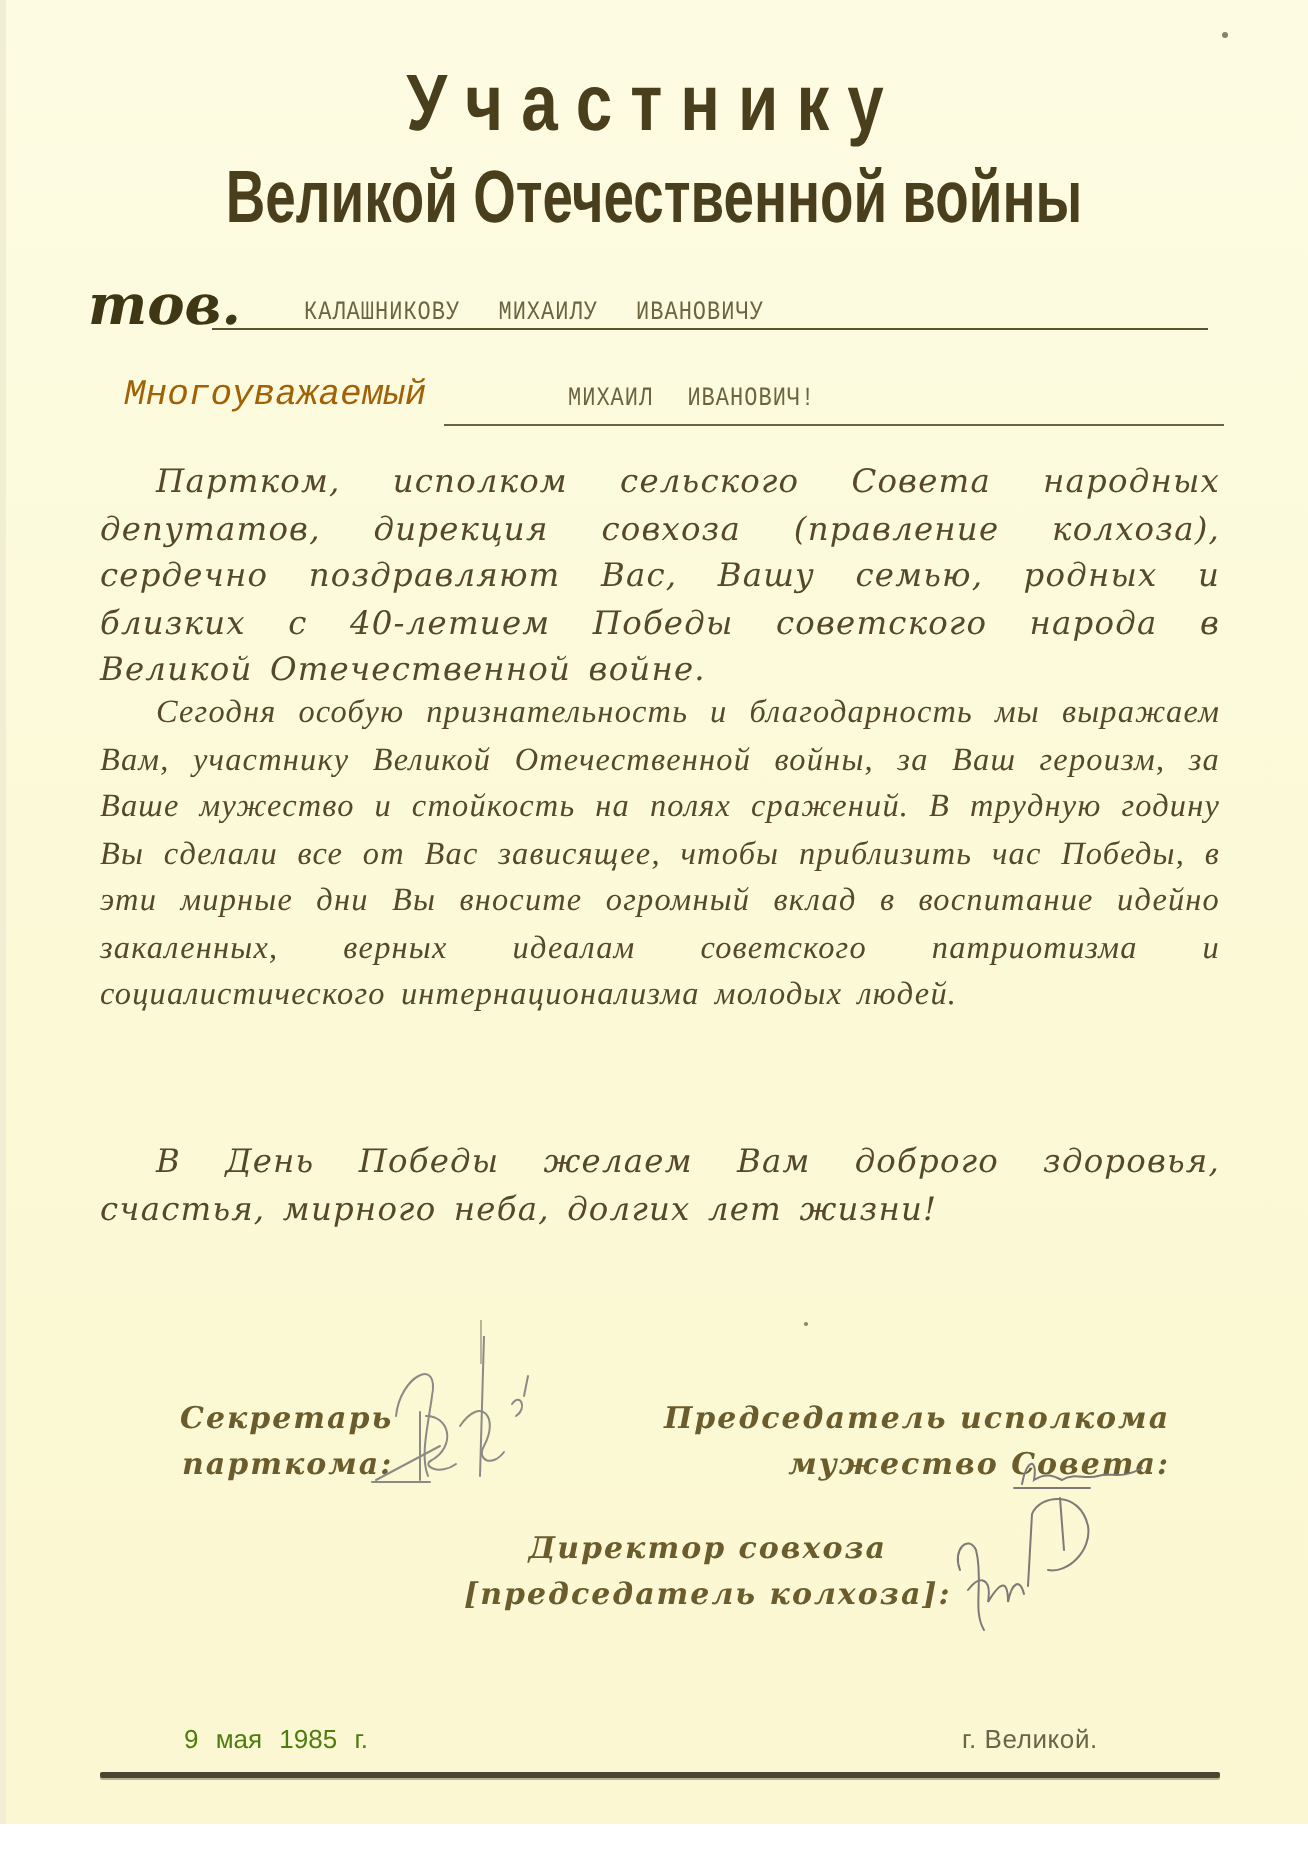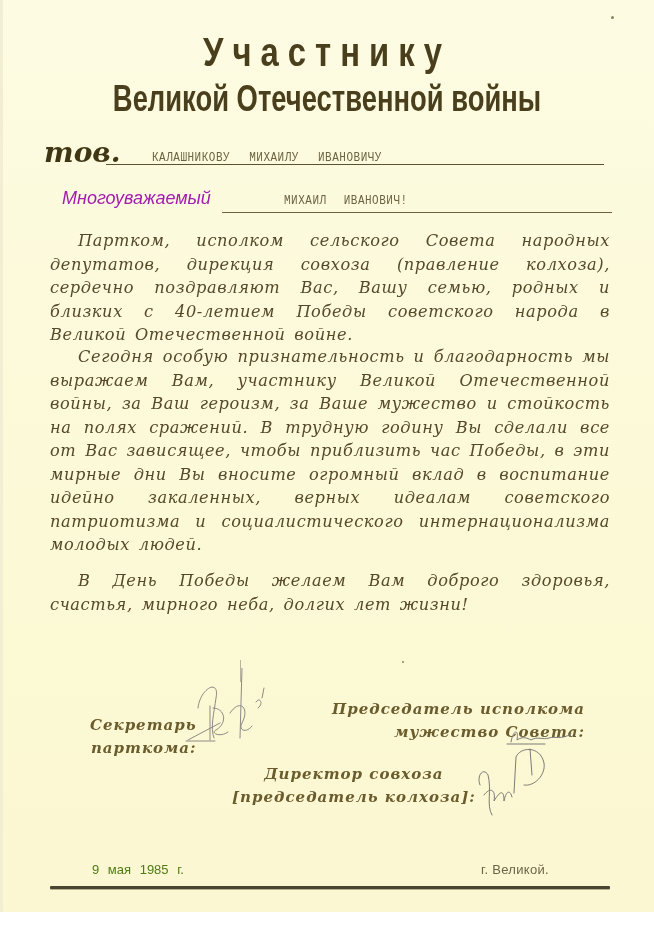--- a/index.html
+++ b/index.html
@@ -29,39 +29,39 @@
     font-weight: bold; font-size: 28px; color: #3f3614;
   }
   .tov-line { position: absolute; left: 62px; right: 0; top: 28px; border-bottom: 1px solid #5b5230; }
   .typed {
     font-family: "Liberation Mono", monospace; font-size: 11px; color: #6c6440;
     letter-spacing: 0.5px; transform: scaleY(1.2);
   }
   .tov-name { position: absolute; left: 108px; top: 15px; word-spacing: 12px; white-space: nowrap; }
   .greet-row { position: absolute; left: 62px; top: 188px; width: 550px; height: 30px; }
   .greet-label {
-    position: absolute; left: 0; top: 0; font-style: italic; font-size: 18px; color: #a21caf;
-    font-family: Liberation Sans, sans-serif;
+    position: absolute; left: 0; top: 0; font-style: italic; font-size: 18px; color: #a16207;
+    font-family: Liberation Mono, monospace;
   }
   .greet-line { position: absolute; left: 160px; right: 0; top: 24px; border-bottom: 1px solid #6b6340; }
   .greet-name { position: absolute; left: 222px; top: 6px; word-spacing: 10px; white-space: nowrap; }
   .body-text {
     position: absolute; left: 50px; width: 560px; font-family: "DejaVu Serif", serif;
     font-style: italic; font-size: 16.2px; line-height: 23.5px; color: #55492a;
     text-align: justify; letter-spacing: 0.6px; word-spacing: 3px;
   }
   .body-text p { margin: 0; text-indent: 28px; }
   .p1 { top: 229px; }
-  .p2 { top: 345px; }
+  .p2 { top: 345px; font-family: Liberation Serif, serif; }
   .p3 { top: 569px; }
   .sig-label {
     position: absolute; font-family: "DejaVu Serif", serif; font-style: italic; font-weight: bold;
     font-size: 15px; color: #6a5c2c; letter-spacing: 1px; line-height: 23px; white-space: nowrap;
   }
-  .sig-secretary { left: 90px; top: 714px; text-align: right; }
+  .sig-secretary { left: 90px; top: 698px; text-align: right; }
   .sig-chair { left: 297px; top: 698px; text-align: right; margin-left: 35px; }
   .sig-director { left: 232px; top: 763px; text-align: center; }
   .signature { position: absolute; }
   .footer-date {
     position: absolute; left: 92px; top: 862px; font-family: "Liberation Sans", sans-serif;
     font-size: 13px; color: #4d7c0f; word-spacing: 5px;
   }
   .footer-city {
     position: absolute; left: 481px; top: 862px; font-family: "Liberation Sans", sans-serif;
     font-size: 13px; color: #6b6448; letter-spacing: 0.3px;

